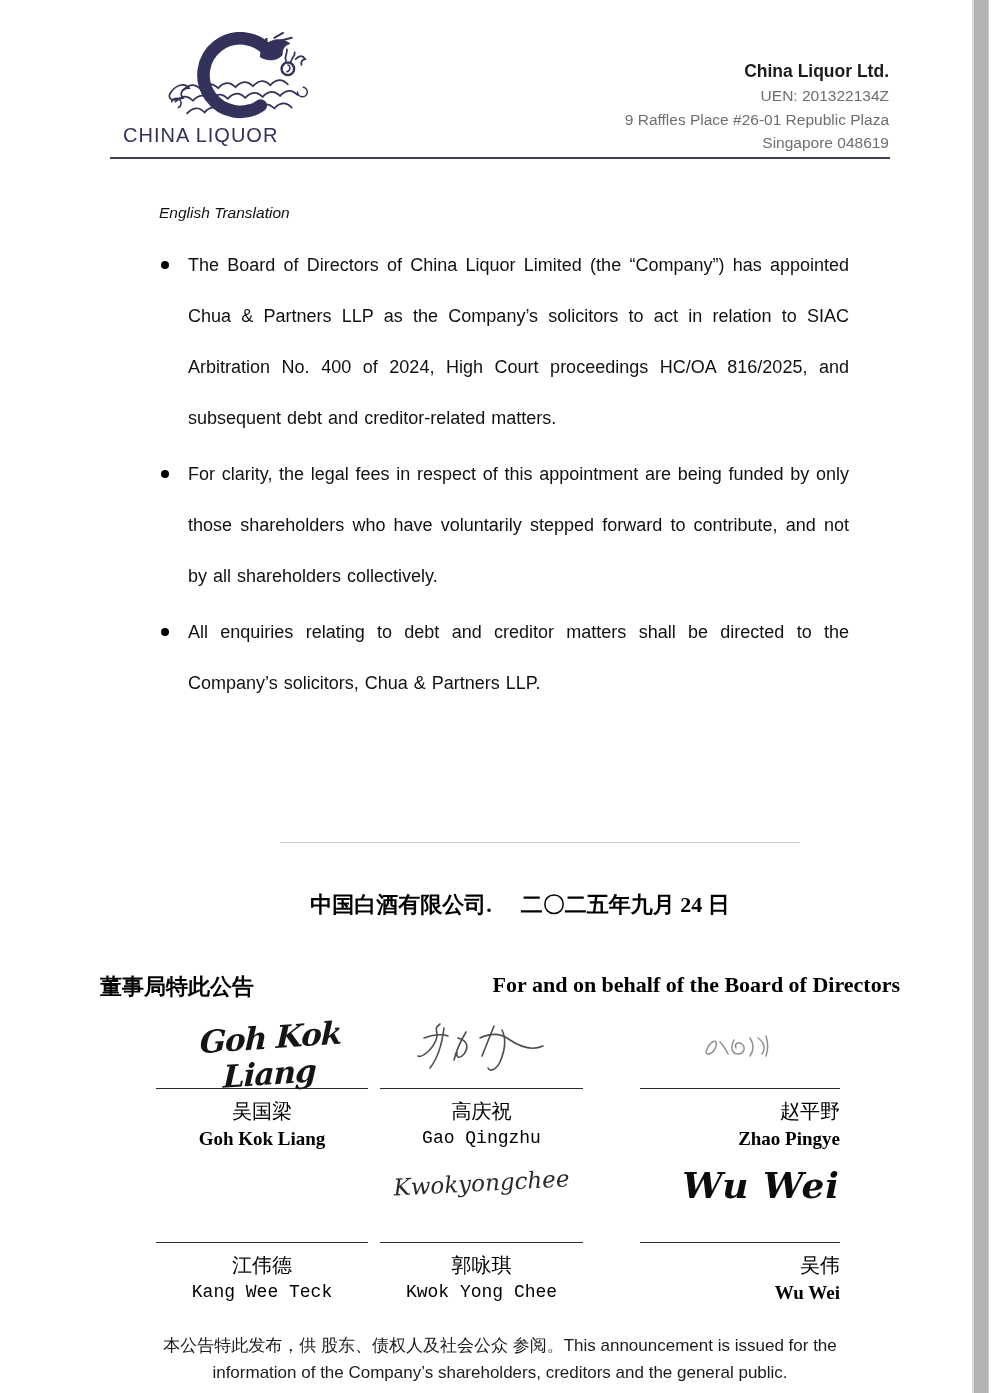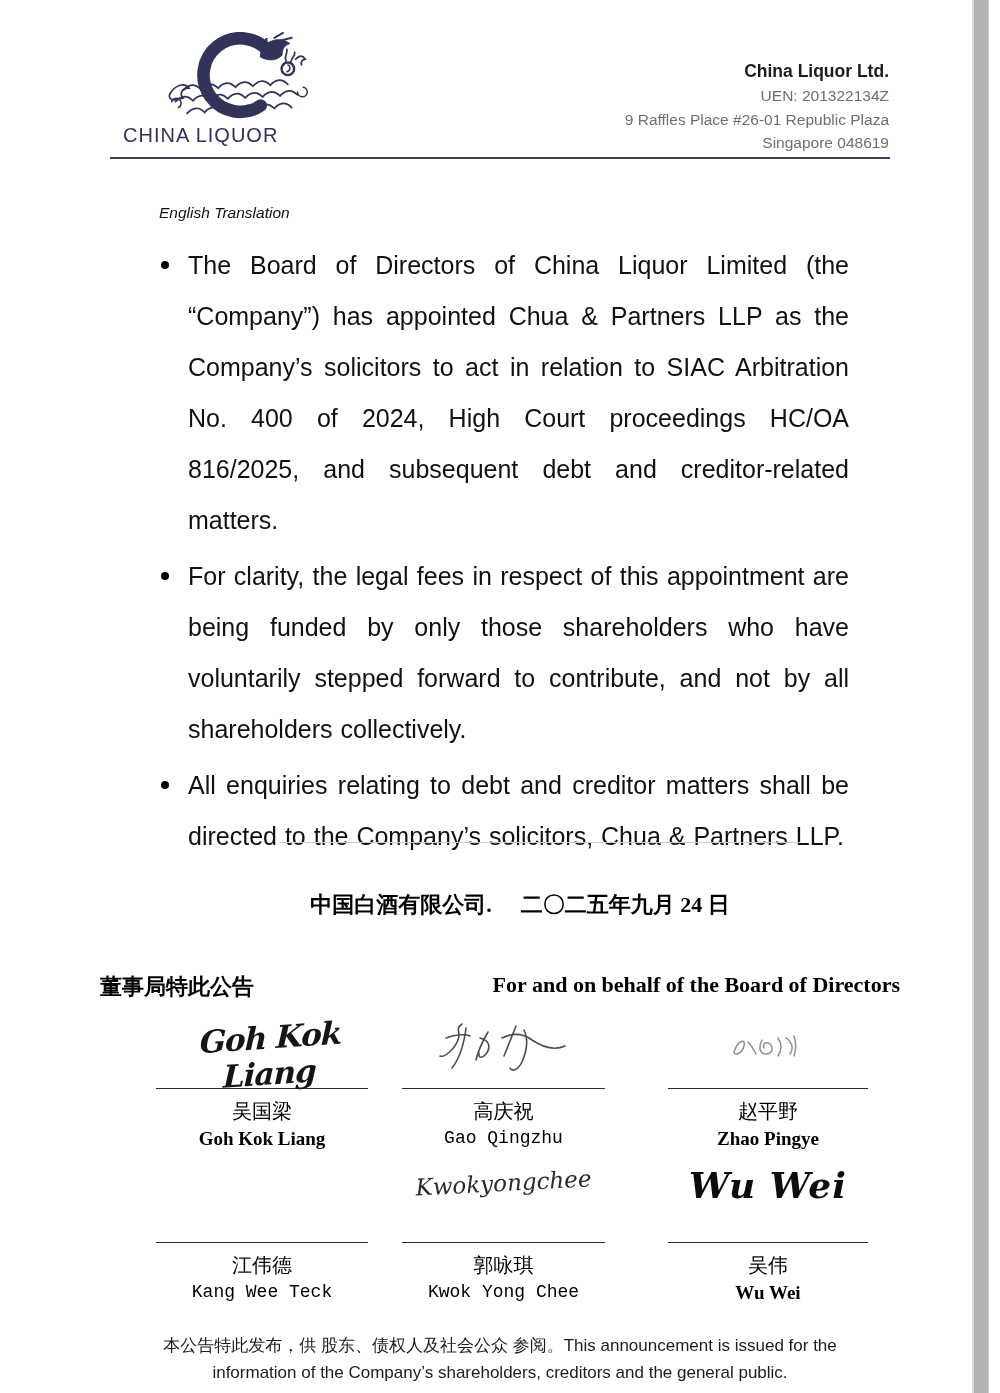--- a/index.html
+++ b/index.html
@@ -22,38 +22,38 @@
   .header-rule{position:absolute;left:110px;top:157px;width:780px;height:2px;background:#41415a;}
 
   
   .translation-note{position:absolute;left:159px;top:204px;font-style:italic;
                     font-size:15.5px;color:#101010;}
   .bullets{position:absolute;left:161px;top:240px;width:688px;}
   .bullet-item{display:flex;}
   .bullet-item .dot{width:27px;flex:0 0 27px;}
   .bullet-item .dot::before{content:"";display:block;width:8px;height:8px;border-radius:50%;
                             background:#000;margin-top:21px;}
-  .bullet-item p{flex:1;margin:0 0 5px 0;font-size:25px;line-height:51px;color:#111;
+  .bullet-item p{flex:1;margin:0 0 5px 0;font-size:18px;line-height:51px;color:#111;
                  text-align:justify;text-align-last:left;word-spacing:1px;}
 
   .mid-rule{position:absolute;left:280px;top:842px;width:520px;height:1px;background:#cccccc;}
   .date-line{position:absolute;left:150px;top:890px;width:700px;display:flex;
              justify-content:center;gap:29px;transform:translateX(20px);
              font-family:"Liberation Serif","DejaVu Serif",serif;
              font-weight:bold;font-size:22px;color:#000;}
   .board-heading{position:absolute;left:100px;top:972px;width:800px;display:flex;
                  justify-content:space-between;gap:12px;
                  font-family:"Liberation Serif","DejaVu Serif",serif;
                  font-weight:bold;font-size:22px;color:#000;}
 
   
   .sig-col{position:absolute;text-align:center;}
   .c1{left:156px;width:212px;}
-  .c2{left:402px;width:203px;}
-  .c3{left:668px;width:200px;}
+  .c2{left:380px;width:203px;}
+  .c3{left:640px;width:200px;text-align:right;}
   .r1{top:1008px;}
   .r2{top:1156px;}
   .r1 .sig-area{height:80px;position:relative;}
   .r2 .sig-area{height:86px;position:relative;}
   .sig-line{border-top:1.5px solid #2a2a2a;}
   .cn-name{margin-top:9px;font-family:"Liberation Serif","DejaVu Serif",serif;
            font-size:20px;color:#000;}
   .en-name{margin-top:3px;font-size:19px;color:#000;}
   .serif-bold{font-family:"Liberation Serif","DejaVu Serif",serif;font-weight:bold;}
   .mono-name{font-family:"Liberation Mono","DejaVu Sans Mono",monospace;font-size:18px;}

